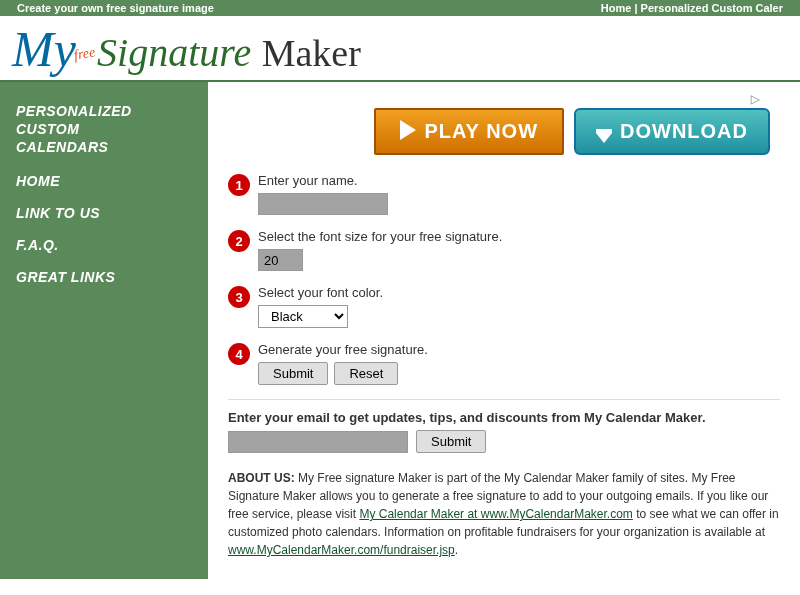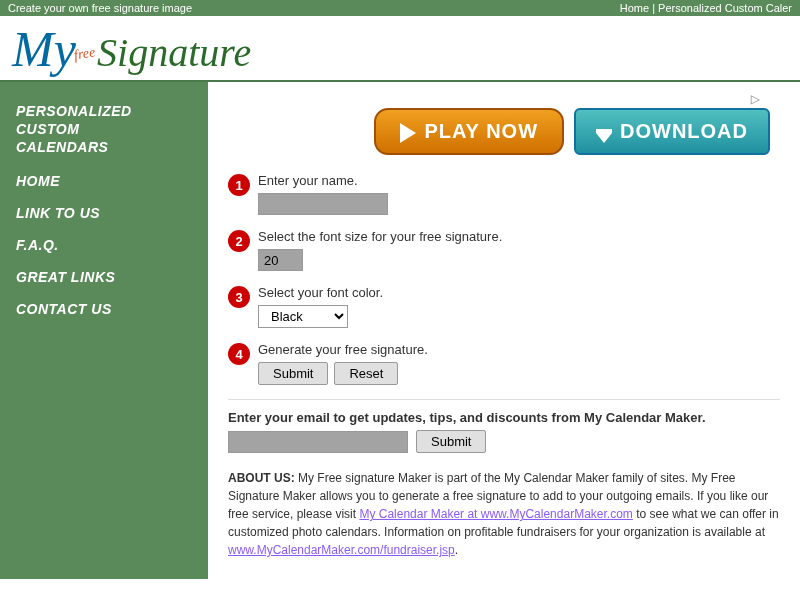--- a/index.html
+++ b/index.html
@@ -3,24 +3,25 @@
   <meta charset="utf-8">
   <style>
     * { margin: 0; padding: 0; box-sizing: border-box; }
     body { font-family: Arial, sans-serif; font-size: 13px; background: #fff; width: 800px; min-height: 595px; }
 
     
     #top-bar {
       background: #5a8a5a;
       color: #fff;
       font-size: 11px;
-      padding: 2px 8px;
+      padding: 2px 17px;
       display: flex;
       justify-content: space-between;
       align-items: center;
+      font-weight: bold;
     }
 
     
     #logo-area {
       padding: 8px 12px 6px 12px;
       border-bottom: 2px solid #4a7a4a;
       display: flex;
       align-items: center;
       background: #fff;
     }
@@ -88,28 +89,28 @@
       justify-content: flex-end;
       gap: 10px;
       margin-bottom: 18px;
       align-items: center;
       padding-right: 10px;
     }
 
     .btn-play {
       background: linear-gradient(to bottom, #f0a020, #d07000);
       border: 2px solid #a05000;
-      border-radius: 14px;
+      border-radius: 2px;
       color: #fff;
       font-size: 20px;
       font-weight: bold;
       padding: 10px 24px;
       cursor: pointer;
       display: flex;
-      align-items: flex-end;
+      align-items: flex-start;
       gap: 8px;
       text-transform: uppercase;
       letter-spacing: 1px;
     }
     .btn-play .play-icon {
       width: 0;
       height: 0;
       border-top: 10px solid transparent;
       border-bottom: 10px solid transparent;
       border-left: 16px solid #fff;
@@ -229,50 +230,49 @@
       border-radius: 2px;
     }
 
     
     #about-section {
       margin-top: 16px;
       font-size: 12px;
       color: #333;
       line-height: 1.5;
     }
-    #about-section a { color: #8b5cf6; margin-top: 12px; }
+    #about-section a { color: #14532d; margin-top: 12px; }
     .about-bold { font-weight: bold; }
   </style>
 </head>
 <body>
 
 <div id="top-bar">
   <span>Create your own free signature image</span>
   <span>
     <span>Home | Personalized Custom Caler</span>
   </span>
 </div>
 
 <div id="logo-area">
   <div id="logo-text">
-    <span class="logo-my">My</span><span class="logo-free">free</span><span class="logo-signature">Signature</span>&nbsp;
+    <span class="logo-my">My</span><span class="logo-free">free</span><span class="logo-signature">Signature</span>&nbsp;<span class="logo-maker">Maker</span>
   </div>
 </div>
 
 <div id="main-layout">
 
   <div id="sidebar">
     <a class="sidebar-item multi-line" style="white-space: pre-line;">PERSONALIZED
 CUSTOM
 CALENDARS</a>
     <a class="sidebar-item">HOME</a>
     <a class="sidebar-item">LINK TO US</a>
     <a class="sidebar-item">F.A.Q.</a>
     <a class="sidebar-item">GREAT LINKS</a>
-    <a class="sidebar-item">CONTACT US</a>
   </div>
 
   <div id="content-area">
 
     <div id="triangle-hint">
       <span>▷</span>
     </div>
 
     <div id="buttons-row">
       <button class="btn-play">

